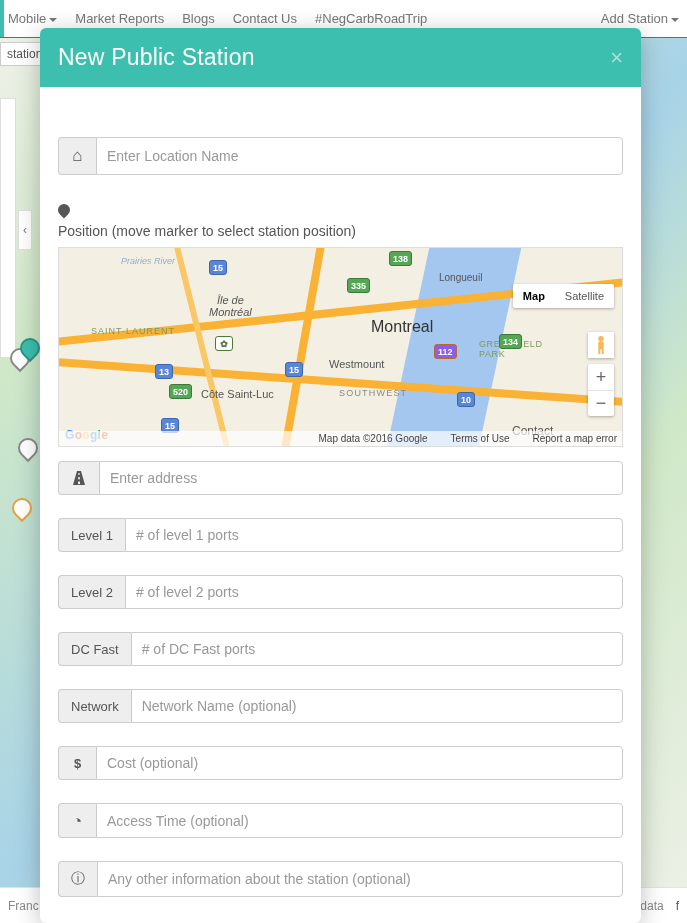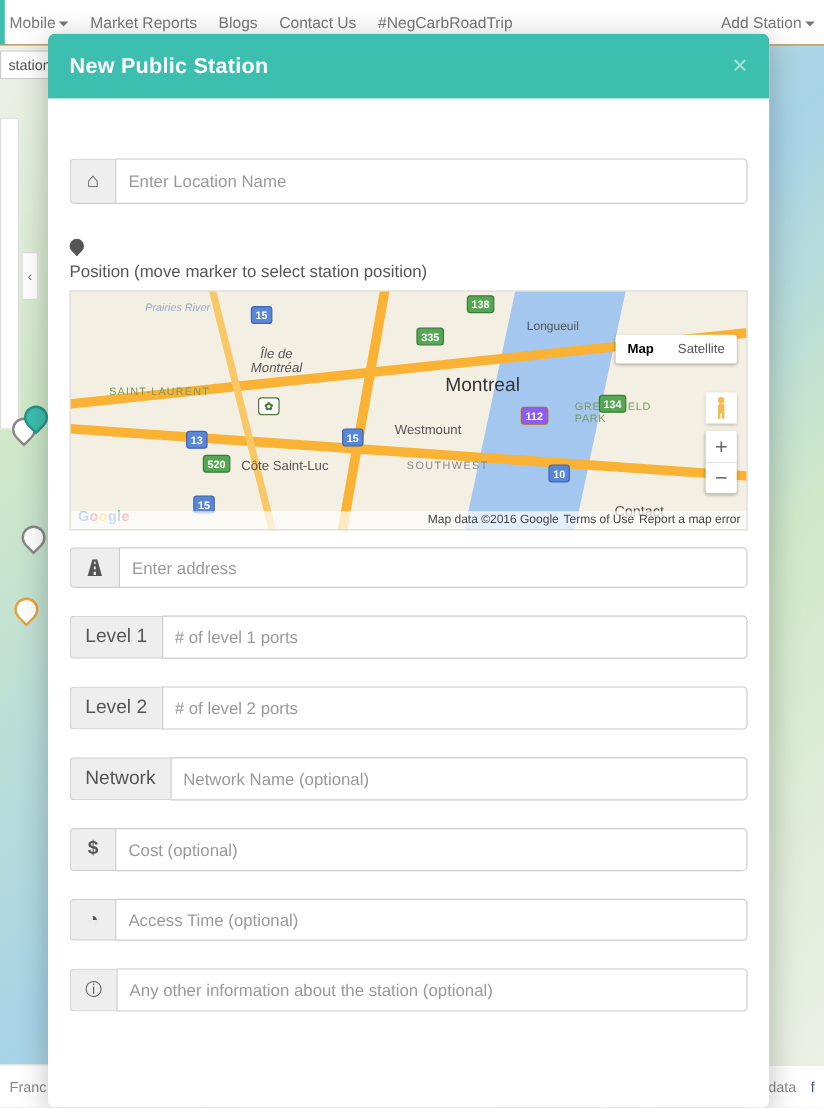--- a/index.html
+++ b/index.html
@@ -111,22 +111,22 @@
   flex-direction: column;
 }
 .modal-header {
   background: #3cbfae;
   color: #fff;
   padding: 16px 18px;
   display: flex;
   align-items: center;
 }
 .modal-header h2 {
-  font-weight: 700;
-  font-size: 18px;
+  font-weight: 400;
+  font-size: 23px;
   letter-spacing: .2px;
 }
 .modal-close {
   margin-left: auto;
   cursor: pointer;
   font-size: 22px;
   color: rgba(255,255,255,.55);
   font-weight: 300;
   line-height: 1;
 }
@@ -138,21 +138,21 @@
 
 .form-group {
   display: flex;
   margin-bottom: 23px;
 }
 .input-addon {
   background: #eee;
   border: 1px solid #ccc;
   border-right: none;
   padding: 8px 12px;
-  font-size: 16px;
+  font-size: 13px;
   color: #555;
   border-radius: 4px 0 0 4px;
   display: flex;
   align-items: center;
   justify-content: center;
   min-width: 38px;
   white-space: nowrap;
 }
 .form-control {
   flex: 1;
@@ -244,21 +244,21 @@
   position:absolute; right:8px; top:84px;
   width:26px; height:26px; background:#fff;
   box-shadow:0 1px 3px rgba(0,0,0,.3);
   display:flex; align-items:center; justify-content:center;
 }
 .pegman svg { width:14px; height:20px; }
 .map-attr {
   position:absolute; left:0; right:0; bottom:0;
   background:rgba(255,255,255,.7);
   font-size:10px; color:#444;
-  display:flex; gap:4px;
+  display:flex; gap:23px;
   padding:2px 5px;
   justify-content:flex-end;
 }
 .map-attr a { color:#444; text-decoration:none; }
 .google-logo {
   position:absolute; left:6px; bottom:4px;
   font-size:12px; font-weight:700; letter-spacing:.3px;
 }
 .google-logo span:nth-child(1){color:#4285f4}
 .google-logo span:nth-child(2){color:#ea4335}
@@ -392,20 +392,24 @@
     <div class="form-group">
       <span class="input-addon">Level 1</span>
       <input class="form-control" placeholder="# of level 1 ports" style="">
     </div>
 
     <div class="form-group">
       <span class="input-addon">Level 2</span>
       <input class="form-control" placeholder="# of level 2 ports" style="">
     </div>
 
+    <div class="form-group">
+      <span class="input-addon">DC Fast</span>
+      <input class="form-control" placeholder="# of DC Fast ports" style="">
+    </div>
 
     <div class="form-group">
       <span class="input-addon">Network</span>
       <input class="form-control" placeholder="Network Name (optional)" style="">
     </div>
 
     <div class="form-group">
       <span class="input-addon icon-dollar"></span>
       <input class="form-control" placeholder="Cost (optional)" style="">
     </div>

